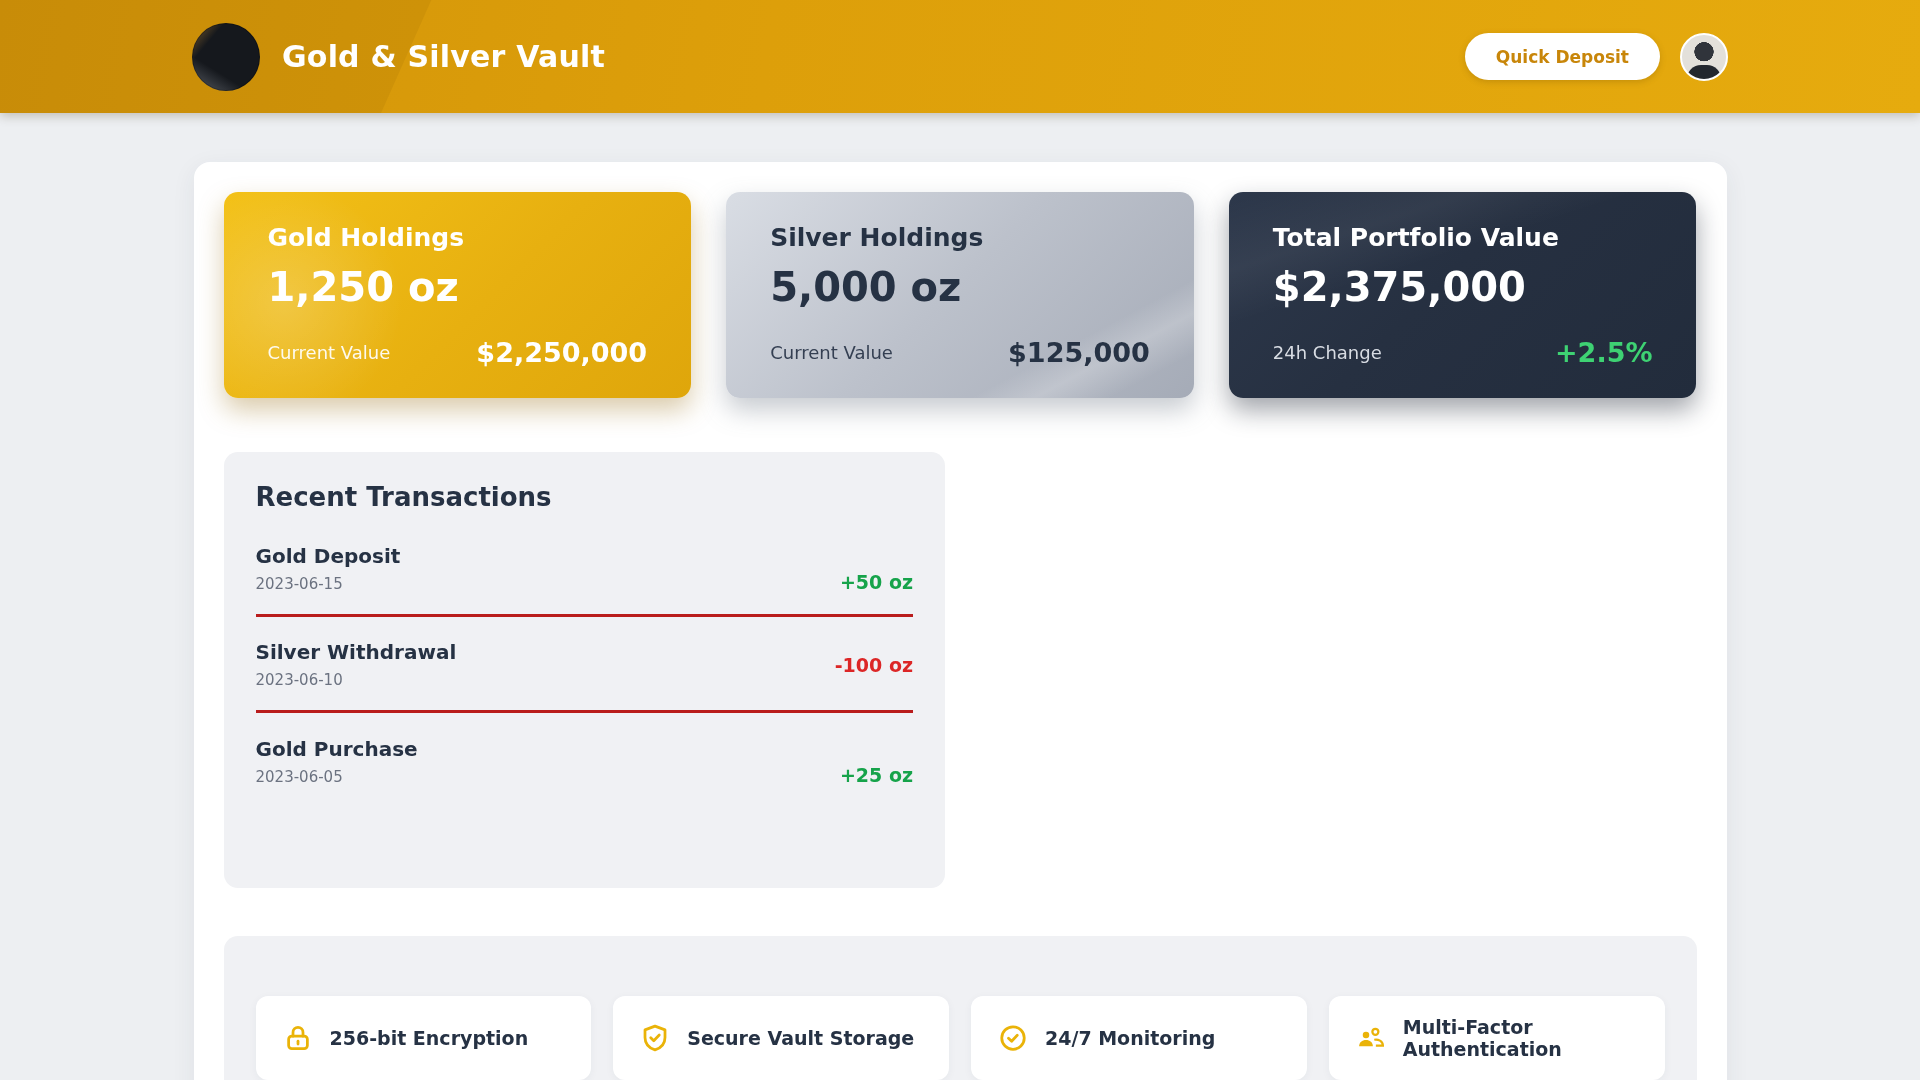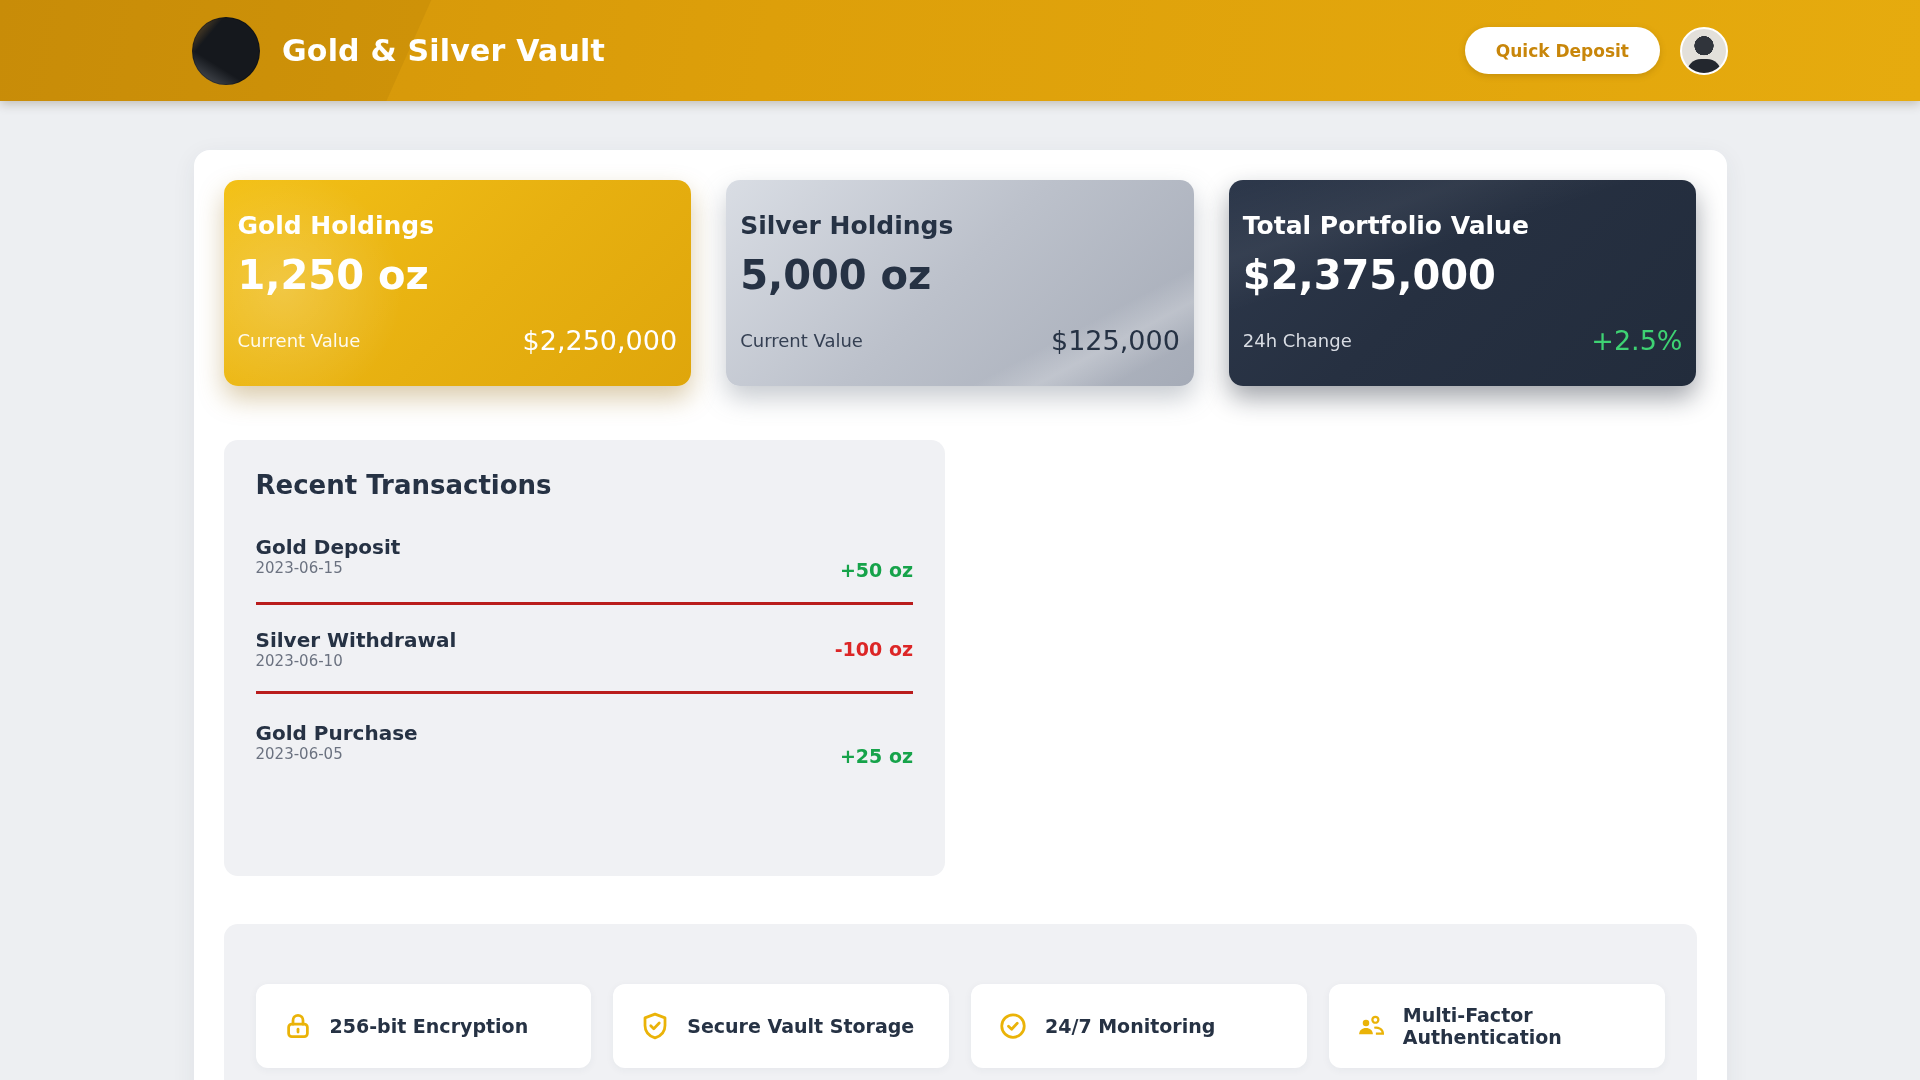--- a/index.html
+++ b/index.html
@@ -5,21 +5,21 @@
   * { margin:0; padding:0; box-sizing:border-box; }
   html,body { width:1920px; height:1080px; overflow:hidden; }
   body {
     font-family:"DejaVu Sans","Liberation Sans",sans-serif;
     background:#edeff2;
     color:#263244;
   }
 
   
   .header {
-    height:101px;
+    height:113px;
     background:linear-gradient(100deg,#d2940a 0%,#dd9f0a 40%,#e6ab0e 100%);
     display:flex; align-items:center; justify-content:space-between;
     padding:0 192px;
     position:relative;
     box-shadow:0 3px 10px rgba(60,45,5,.25);
     overflow:hidden;
   }
   .header::before {
     content:""; position:absolute; left:-140px; top:-260px;
     width:520px; height:640px; border-radius:120px;
@@ -59,28 +59,28 @@
   .main-card {
     width:1533px; margin:49px auto 0;
     background:#ffffff; border-radius:16px;
     box-shadow:0 6px 24px rgba(40,50,70,.07);
     padding:30px 30px 48px 30px;
   }
 
   
   .stats-row { display:grid; grid-template-columns:1fr 1fr 1fr; gap:35px; }
   .stat-card {
-    height:206px; border-radius:14px; padding:31px 14px 30px;
+    height:206px; border-radius:14px; padding:31px 44px 30px;
     display:flex; flex-direction:column; position:relative; overflow:hidden;
   }
   .stat-title { font-size:25px; font-weight:bold; position:relative; }
   .stat-amount { font-size:40px; font-weight:bold; margin-top:12px; position:relative; }
   .stat-bottom { margin-top:auto; display:flex; align-items:center; justify-content:space-between; position:relative; }
   .stat-label { font-size:18px; }
-  .stat-value { font-size:27px; font-weight:normal; }
+  .stat-value { font-size:27px; font-weight:bold; }
 
   .stat-card.gold {
     background:linear-gradient(135deg,#f3c117 0%,#e7b010 55%,#dfa60b 100%);
     color:#ffffff;
     box-shadow:0 12px 26px rgba(150,105,15,.35);
   }
   .stat-card.gold::before {
     content:""; position:absolute; left:-60px; top:-10px;
     width:240px; height:240px; border-radius:50%;
     background:radial-gradient(circle, rgba(255,255,255,.20) 0%, rgba(255,255,255,0) 70%);
@@ -128,21 +128,21 @@
   }
   .chart-placeholder { font-size:18px; color:#9aa3b0; }
 
   .tx-list { margin-top:8px; }
   .tx-row {
     display:flex; align-items:center; justify-content:space-between;
     padding:23px 0 21px;
   }
   .tx-row.bordered { border-bottom:3px solid #b91c1c; }
   .tx-name { font-size:20px; font-weight:bold; color:#263244; }
-  .tx-date { font-size:15px; color:#6b7280; margin-top:0; }
+  .tx-date { font-size:15px; color:#6b7280; margin-top:7px; }
   .tx-amount { font-size:19px; font-weight:bold; }
   .tx-amount.positive { color:#16a34a;margin-top:28px; }
   .tx-amount.negative { color:#dc2626; }
 
   
   .security-panel {
     margin-top:48px; background:#f0f1f4; border-radius:14px;
     padding:32px 32px 40px;
   }
   .security-cards { display:grid; grid-template-columns:repeat(4,1fr); gap:22px; margin-top:28px; }

